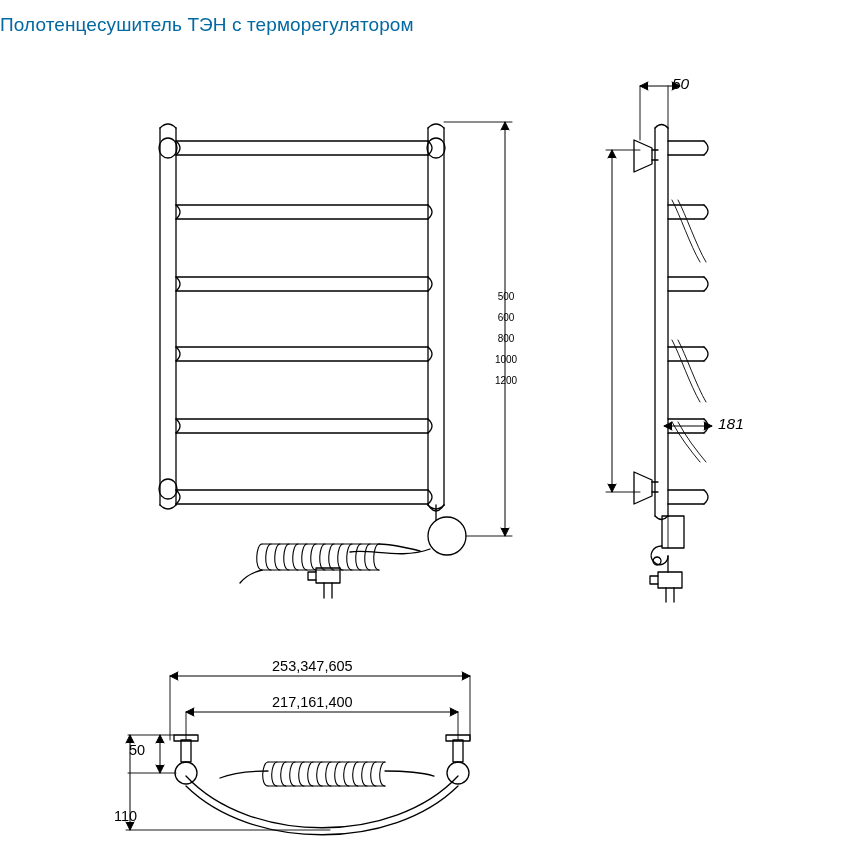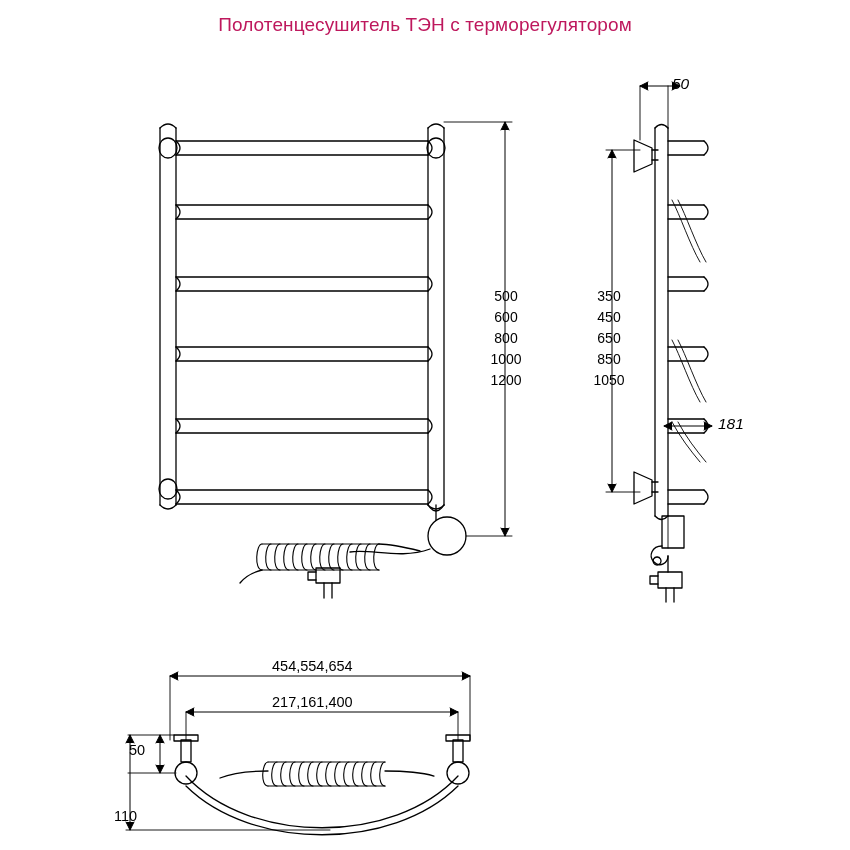--- a/index.html
+++ b/index.html
@@ -14,28 +14,28 @@
     background: #ffffff;
     font-family: "Liberation Sans", sans-serif;
     color: #000000;
     overflow: hidden;
   }
   #title {
     position: absolute;
     top: 14px;
     left: 0;
     width: 850px;
-    text-align: center;
+    text-align: left;
     font-size: 19px;
     letter-spacing: 0.1px;
-    color: #be185d;
+    color: #0369a1;
   }
   .dimstack {
     position: absolute;
-    font-size: 14px;
+    font-size: 10px;
     line-height: 21px;
     text-align: center;
     white-space: pre;
   }
   .dimtext {
     position: absolute;
     font-size: 14.5px;
     white-space: nowrap;
   }
   .dimtext.italic {
@@ -291,31 +291,26 @@
 
     </g>
   </svg>
 
   <div class="dimstack" style="left:470px; top:286px; width:72px;">500
 600
 800
 1000
 1200</div>
 
-  <div class="dimstack" style="left:573px; top:286px; width:72px;">350
-450
-650
-850
-1050</div>
 
   <div class="dimtext italic" style="left:672px; top:75px;">50</div>
 
   <div class="dimtext italic" style="left:718px; top:415px;">181</div>
 
-  <div class="dimtext" style="left:272px; top:658px;">454,554,654</div>
+  <div class="dimtext" style="left:272px; top:658px;">253,347,605</div>
 
   <div class="dimtext" style="left:272px; top:694px;">217,161,400</div>
 
   <div class="dimtext" style="left:129px; top:742px;">50</div>
 
   <div class="dimtext" style="left:86px; top:808px;margin-left:28px;">110</div>
 
 </div>
 
 </body></html>

